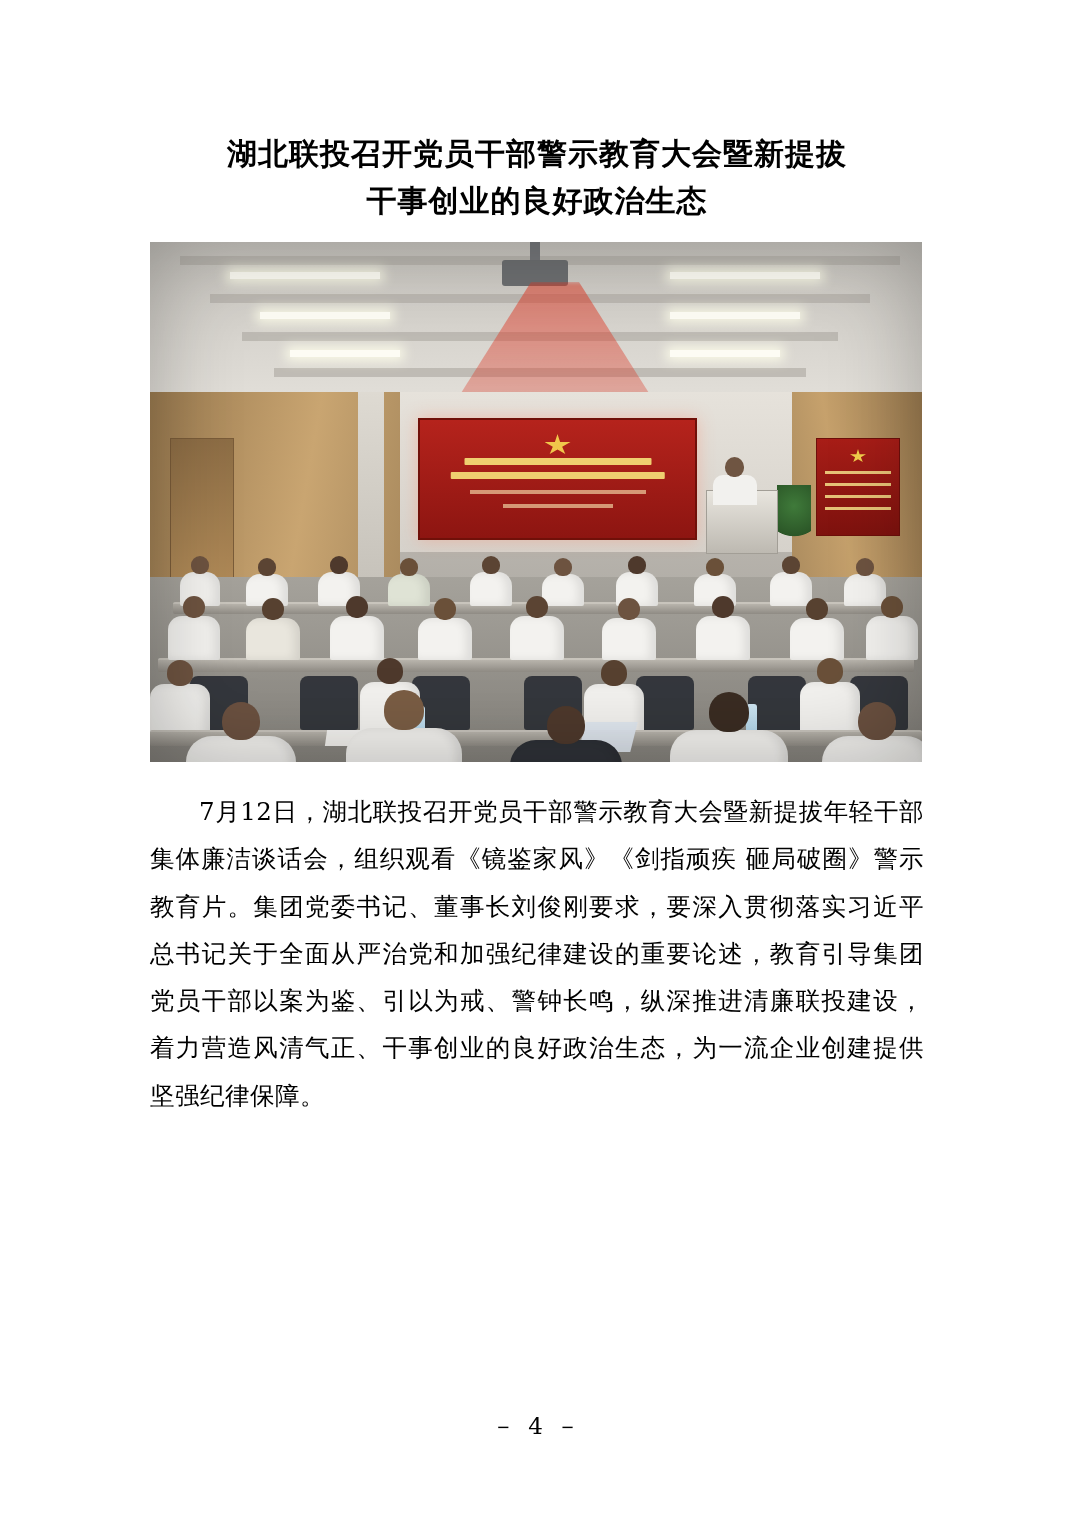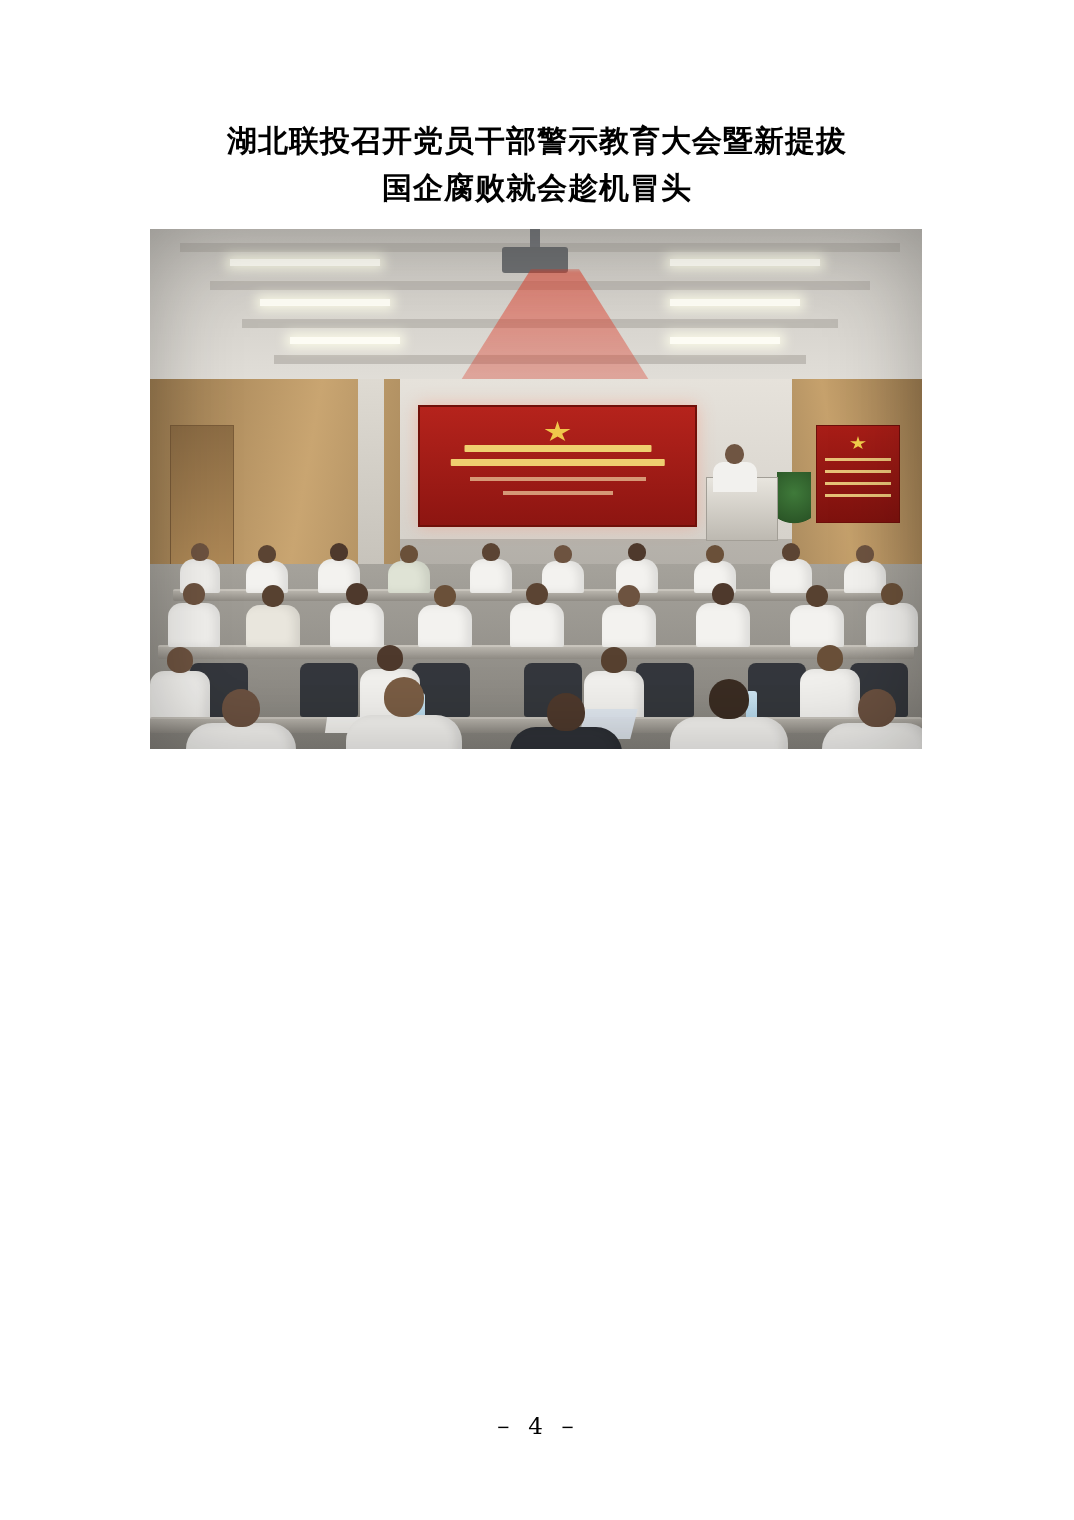--- a/index.html
+++ b/index.html
@@ -13,21 +13,21 @@
     font-family: "DejaVu Serif", "Liberation Serif", serif;
     color: #000000;
     position: relative;
     overflow: hidden;
   }
   .page {
     position: relative;
     width: 1074px;
     height: 1520px;
     box-sizing: border-box;
-    padding: 0 150px;
+    padding: 13px 150px;
   }
   .doc-title {
     margin: 0;
     padding-top: 118px;
     text-align: center;
     font-size: 30px;
     font-weight: bold;
     line-height: 1.55;
     letter-spacing: 1px;
     font-family: "DejaVu Serif", "Liberation Serif", serif;
@@ -245,21 +245,21 @@
     font-family: "DejaVu Serif", "Liberation Serif", serif;
   }
 </style>
 </head>
 <body>
 
 <div class="page">
 
   <h1 class="doc-title">
     <span class="title-line">湖北联投召开党员干部警示教育大会暨新提拔</span>
-    <span class="title-line">国企腐败就会趁机冒头</span>
+    <span class="title-line">干事创业的良好政治生态</span>
   </h1>
 
   <div class="figure">
     <div class="room">
       <div class="ceiling"></div>
 
       <div class="ceil-strip" style="left:30px;  top:14px;  width:720px;"></div>
       <div class="ceil-strip" style="left:60px;  top:52px;  width:660px;"></div>
       <div class="ceil-strip" style="left:92px;  top:90px;  width:596px;"></div>
       <div class="ceil-strip" style="left:124px; top:126px; width:532px;"></div>
@@ -411,17 +411,18 @@
         <div class="person" style="left:672px; top:164px; width:110px; height:74px; border-radius:26px 26px 0 0;">
             <div class="head" style="top:-34px; width:38px; height:38px; background:#6b5140;"></div>
           </div>
       </div>
 
       <div class="vignette"></div>
     </div>
   </div>
 
   <div class="body-text">
+    <p>7月12日，湖北联投召开党员干部警示教育大会暨新提拔年轻干部集体廉洁谈话会，组织观看《镜鉴家风》《剑指顽疾 砸局破圈》警示教育片。集团党委书记、董事长刘俊刚要求，要深入贯彻落实习近平总书记关于全面从严治党和加强纪律建设的重要论述，教育引导集团党员干部以案为鉴、引以为戒、警钟长鸣，纵深推进清廉联投建设，着力营造风清气正、干事创业的良好政治生态，为一流企业创建提供坚强纪律保障。</p>
   </div>
 
   <div class="page-number">－ 4 －</div>
 
 </div>
 
 </body></html>

